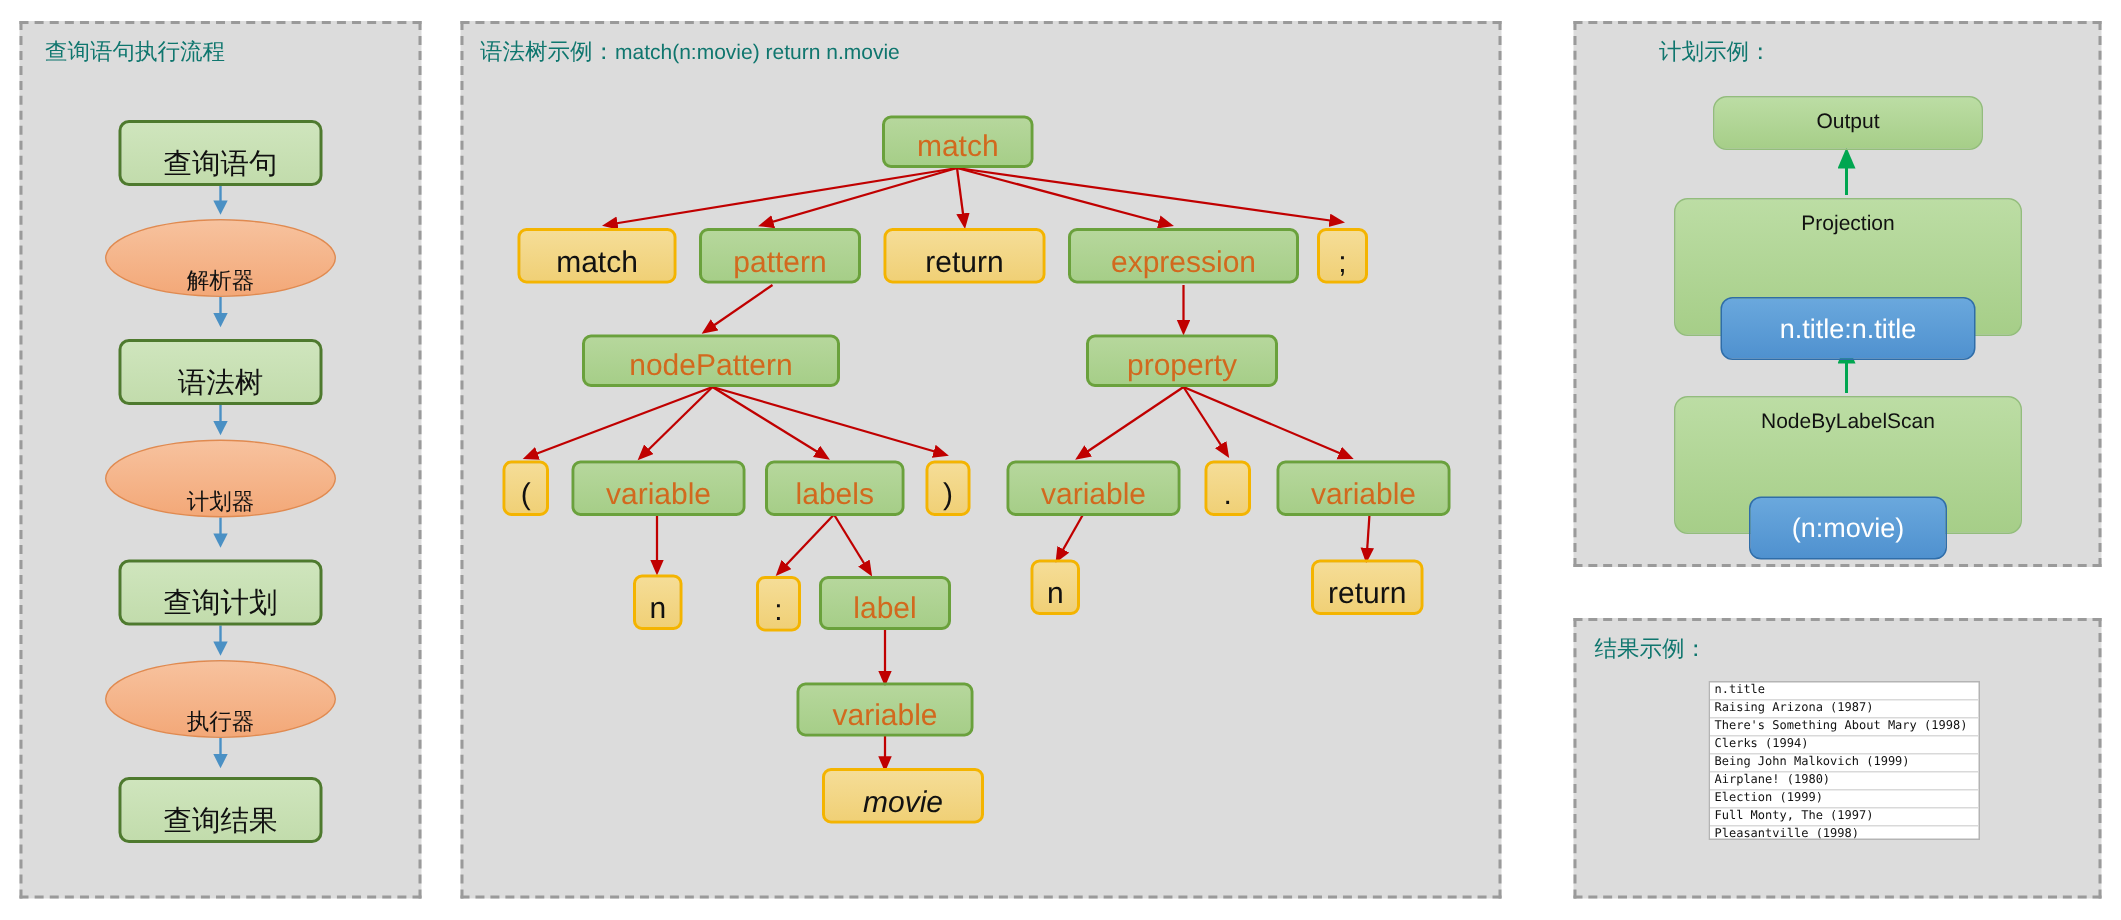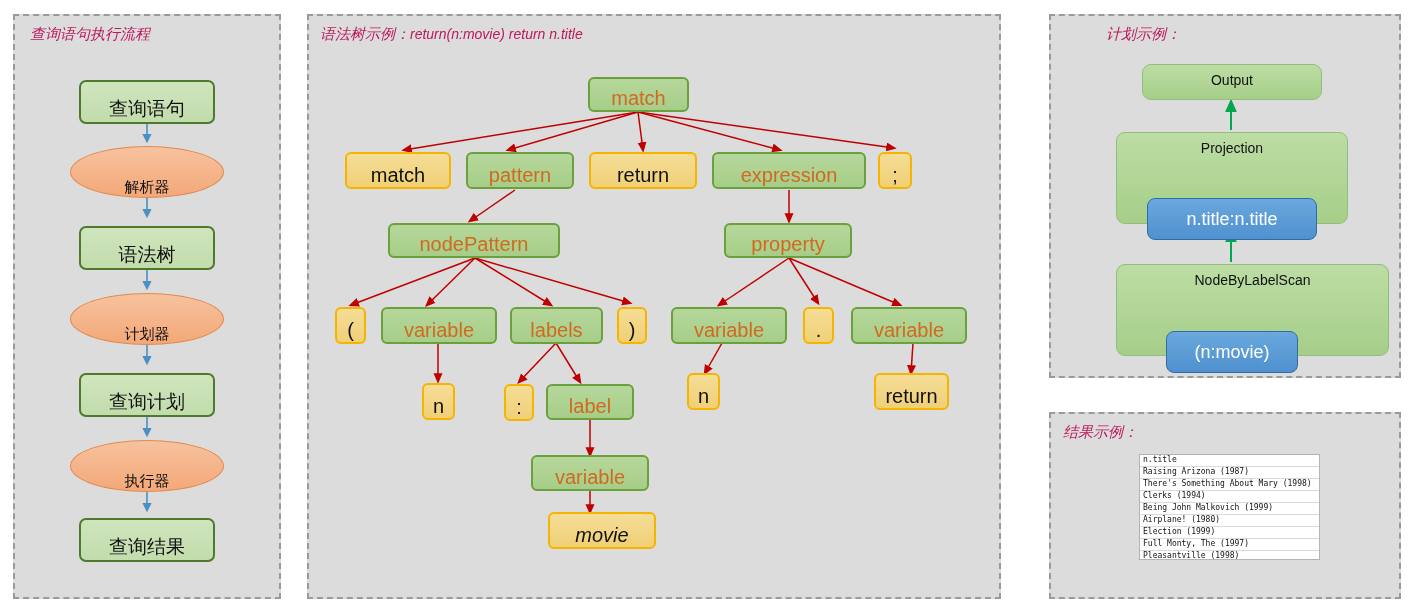--- a/index.html
+++ b/index.html
@@ -10,24 +10,23 @@
   }
   .panel{
     position:absolute;
     background:#dcdcdc;
     border:2px dashed #9a9a9a;
     box-sizing:border-box;
   }
   .panel-title{
     position:absolute;
     font-size:15px;
-    color:#be185d;
+    color:#0f766e;
     white-space:nowrap;
     font-family:"DejaVu Sans","Liberation Sans",sans-serif;
-    font-style:italic;
   }
   .panel-title .mono-part{
     font-family:"Liberation Sans","DejaVu Sans",sans-serif;
     font-size:14px;
   }
 
   
   .node{
     position:absolute;
     display:flex;align-items:flex-end;justify-content:center;
@@ -160,21 +159,21 @@
 </div>
 <div class="node flow-ellipse" style="left:70px;top:440px;width:154px;height:52px;">
   <span>执行器</span>
 </div>
 <div class="node flow-box" style="left:79px;top:518px;width:136px;height:44px;">
   <span>查询结果</span>
 </div>
 
 <div class="panel" style="left:307px;top:14px;width:694px;height:585px;"></div>
 <div class="panel-title" style="left:320px;top:25px;">
-  <span>语法树示例：</span><span class="mono-part">return(n:movie) return n.title</span>
+  <span>语法树示例：</span><span class="mono-part">match(n:movie) return n.movie</span>
 </div>
 
 <svg class="edges" width="1414" height="613">
   <g stroke="#c00000" stroke-width="1.5" fill="none" marker-end="url(#redarrow)">
 
     <line x1="638" y1="112" x2="404" y2="150"></line>
     <line x1="638" y1="112" x2="508" y2="150"></line>
     <line x1="638" y1="112" x2="643" y2="150"></line>
     <line x1="638" y1="112" x2="780" y2="150"></line>
     <line x1="638" y1="112" x2="894" y2="148"></line>
@@ -294,21 +293,21 @@
   <span class="plan-label">Output</span>
 </div>
 
 <div class="plan-box" style="position:absolute;left:1116px;top:132px;width:232px;height:92px;">
   <span class="plan-label">Projection</span>
 </div>
 <div class="plan-chip" style="left:1147px;top:170px;width:170px;height:42px;">
   <span>n.title:n.title</span>
 </div>
 
-<div class="plan-box" style="position:absolute;left:1116px;top:264px;width:273px;height:92px;">
+<div class="plan-box" style="position:absolute;left:1116px;top:264px;width:232px;height:92px;">
   <span class="plan-label">NodeByLabelScan</span>
 </div>
 <div class="plan-chip" style="left:1166px;top:303px;width:132px;height:42px;">
   <span>(n:movie)</span>
 </div>
 
 <div class="panel" style="left:1049px;top:412px;width:352px;height:187px;"></div>
 <div class="panel-title" style="left:1063px;top:423px;">结果示例：</div>
 
 <div class="result-table" style="left:1139px;top:454px;width:181px;height:106px;">

